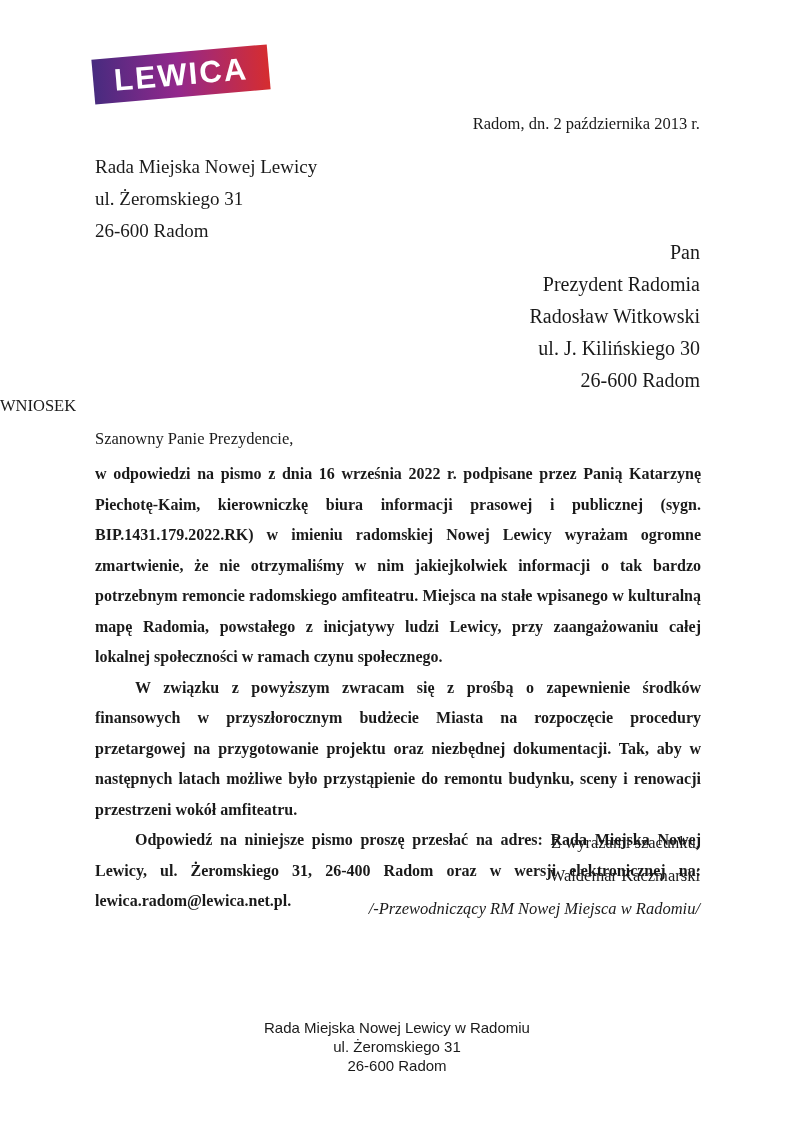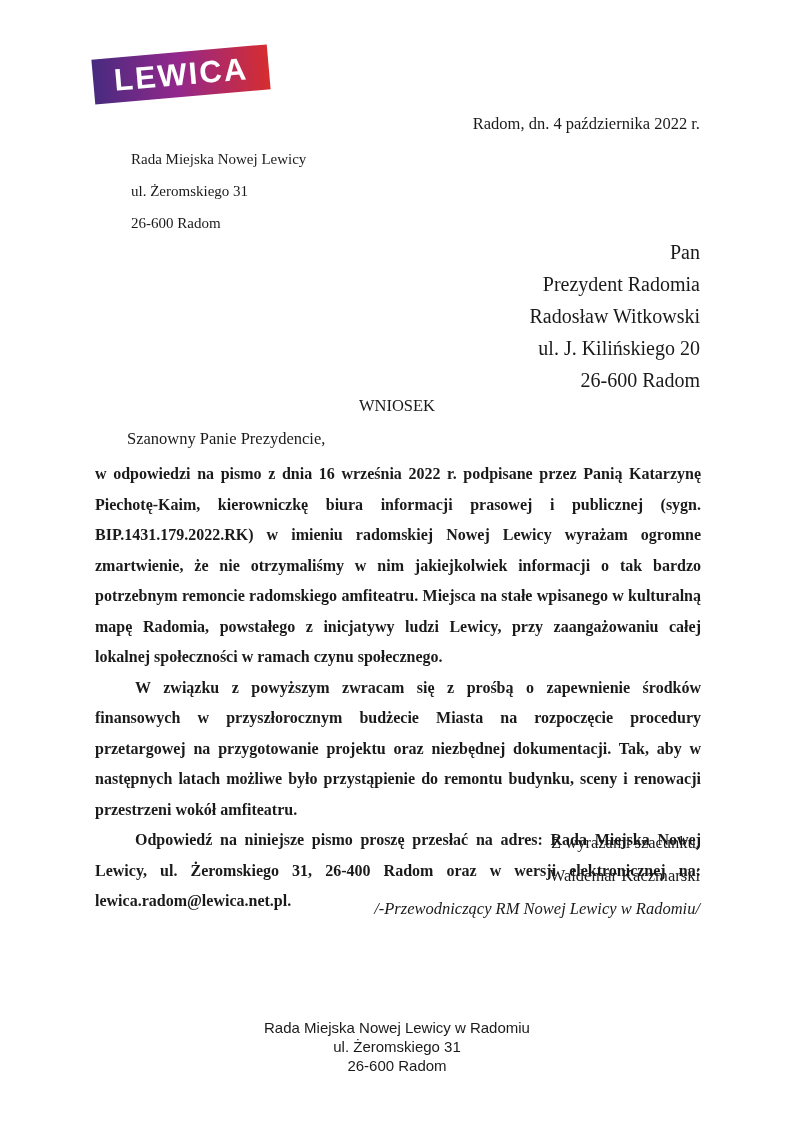--- a/index.html
+++ b/index.html
@@ -40,50 +40,47 @@
     position: absolute;
     top: 112px;
     left: 95px;
     right: 94px;
     text-align: right;
     font-size: 16.5px;
     line-height: 24px;
   }
   .sender {
     position: absolute;
-    top: 143px;
+    top: 151px;
     left: 95px;
-    font-size: 15px;
-    margin-left: 36px;
+    font-size: 19px;
   }
   .sender div { line-height: 32px; }
   .recipient {
     position: absolute;
     top: 236px;
     right: 94px;
     text-align: right;
     font-size: 20px;
   }
   .recipient div { line-height: 32px; }
   .letter-title {
     position: absolute;
     top: 394px;
     left: 0;
     width: 100%;
-    text-align: center;
     font-size: 16.5px;
     line-height: 24px;
   }
   .salutation {
     position: absolute;
     top: 427px;
     left: 95px;
     font-size: 16.5px;
     line-height: 24px;
-    margin-left: 32px;
   }
   .letter-body {
     position: absolute;
     top: 459px;
     left: 95px;
     width: 606px;
     font-size: 16px;
     line-height: 30.5px;
     text-align: justify;
   }
@@ -113,50 +110,50 @@
 </style>
 </head>
 <body>
 
 <div class="page" style="background: rgb(255, 255, 255); color: rgb(26, 26, 26);">
 
   <div class="logo-banner" style="background: linear-gradient(92deg, rgb(71, 43, 127) 0%, rgb(147, 40, 140) 48%, rgb(214, 45, 47) 100%);">
     <span class="logo-text" style="color: rgb(255, 255, 255);">LEWICA</span>
   </div>
 
-  <div class="date-line">Radom, dn. 4 października 2022 r.</div>
+  <div class="date-line">Radom, dn. 2 października 2013 r.</div>
 
   <div class="sender">
     <div>Rada Miejska Nowej Lewicy</div>
     <div>ul. Żeromskiego 31</div>
     <div>26-600 Radom</div>
   </div>
 
   <div class="recipient">
     <div>Pan</div>
     <div>Prezydent Radomia</div>
     <div>Radosław Witkowski</div>
-    <div>ul. J. Kilińskiego 20</div>
+    <div>ul. J. Kilińskiego 30</div>
     <div>26-600 Radom</div>
   </div>
 
   <div class="letter-title">WNIOSEK</div>
 
   <div class="salutation">Szanowny Panie Prezydencie,</div>
 
   <div class="letter-body">
     <p>w odpowiedzi na pismo z dnia 16 września 2022 r. podpisane przez Panią Katarzynę Piechotę-Kaim, kierowniczkę biura informacji prasowej i publicznej (sygn. BIP.1431.179.2022.RK) w imieniu radomskiej Nowej Lewicy wyrażam ogromne zmartwienie, że nie otrzymaliśmy w nim jakiejkolwiek informacji o tak bardzo potrzebnym remoncie radomskiego amfiteatru. Miejsca na stałe wpisanego w kulturalną mapę Radomia, powstałego z inicjatywy ludzi Lewicy, przy zaangażowaniu całej lokalnej społeczności w ramach czynu społecznego.</p>
     <p class="indented">W związku z powyższym zwracam się z prośbą o zapewnienie środków finansowych w przyszłorocznym budżecie Miasta na rozpoczęcie procedury przetargowej na przygotowanie projektu oraz niezbędnej dokumentacji. Tak, aby w następnych latach możliwe było przystąpienie do remontu budynku, sceny i renowacji przestrzeni wokół amfiteatru.</p>
     <p class="indented">Odpowiedź na niniejsze pismo proszę przesłać na adres: Rada Miejska Nowej Lewicy, ul. Żeromskiego 31, 26-400 Radom oraz w wersji elektronicznej na: lewica.radom@lewica.net.pl.</p>
   </div>
 
   <div class="closing">
     <div>Z wyrazami szacunku,</div>
     <div>Waldemar Kaczmarski</div>
-    <div class="role">/-Przewodniczący RM Nowej Lewicy w Radomiu/</div>
+    <div class="role">/-Przewodniczący RM Nowej Miejsca w Radomiu/</div>
   </div>
 
   <div class="page-footer">
     <div>Rada Miejska Nowej Lewicy w Radomiu</div>
     <div>ul. Żeromskiego 31</div>
     <div>26-600 Radom</div>
   </div>
 
 </div>
 

